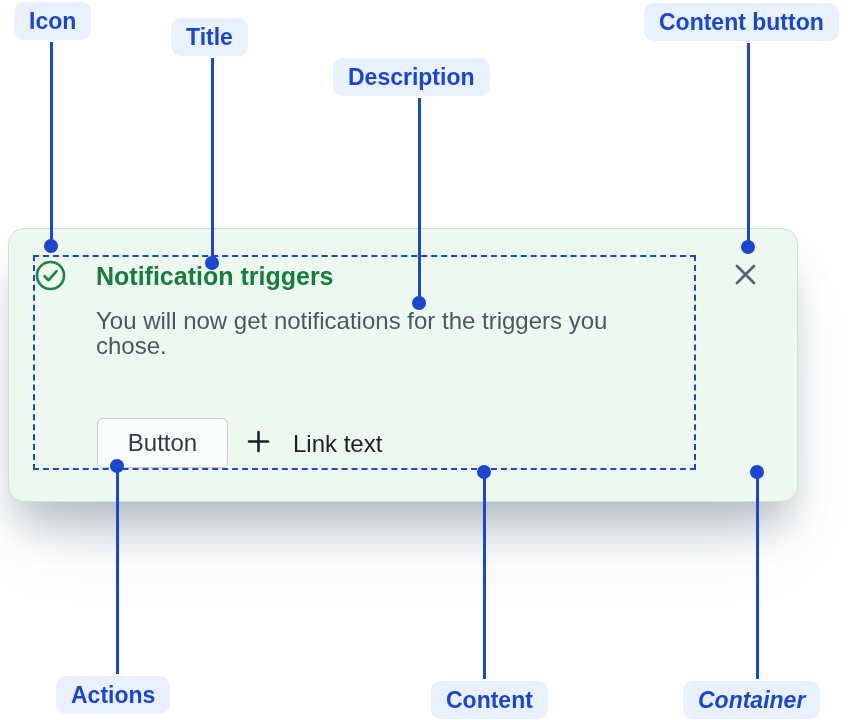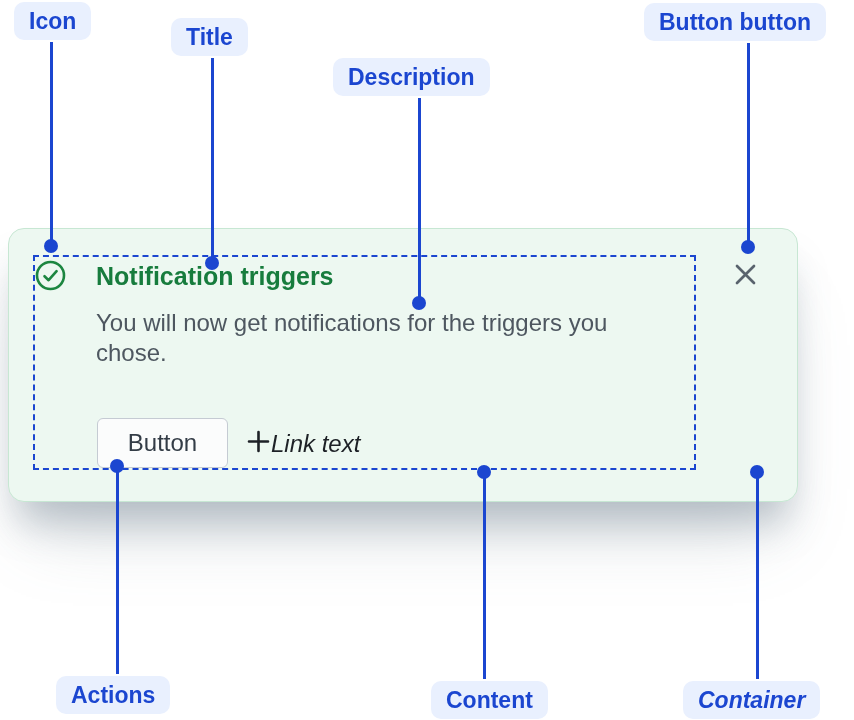--- a/index.html
+++ b/index.html
@@ -101,21 +101,21 @@
     font-weight: 700;
     color: #177C3D;
     white-space: nowrap;
   }
   .toast-desc {
     position: absolute;
     left: 96px;
     top: 308px;
     width: 585px;
     font-size: 24px;
-    line-height: 30px;
+    line-height: 25px;
     color: #4E5760;
   }
 
   .toast-button {
     position: absolute;
     left: 97px;
     top: 418px;
     width: 131px;
     height: 50px;
     background: #FBFCFC;
@@ -130,25 +130,24 @@
     color: #333C46;
     cursor: pointer;
   }
   .toast-link {
     position: absolute;
     left: 246px;
     top: 430px;
     height: 28px;
     display: flex;
     align-items: center;
-    gap: 0;
+    gap: 22px;
     font-size: 24px;
     color: #1D2126;
     cursor: pointer;
-    font-style: italic;
   }
   .dismiss-btn {
     position: absolute;
     left: 731px;
     top: 262px;
     width: 28px;
     height: 28px;
     background: transparent;
     border: none;
     padding: 0;
@@ -209,18 +208,18 @@
   <div class="cdot dot-title"></div>
   <div class="cdot dot-desc"></div>
   <div class="cdot dot-dismiss"></div>
   <div class="cdot dot-actions"></div>
   <div class="cdot dot-content"></div>
   <div class="cdot dot-container"></div>
 
   <div class="pill pill-icon">Icon</div>
   <div class="pill pill-title">Title</div>
   <div class="pill pill-desc">Description</div>
-  <div class="pill pill-dismiss">Button button</div>
+  <div class="pill pill-dismiss">Content button</div>
   <div class="pill pill-actions">Actions</div>
   <div class="pill pill-content">Content</div>
   <div class="pill pill-container">Container</div>
 
 </div>
 
 </body></html>

